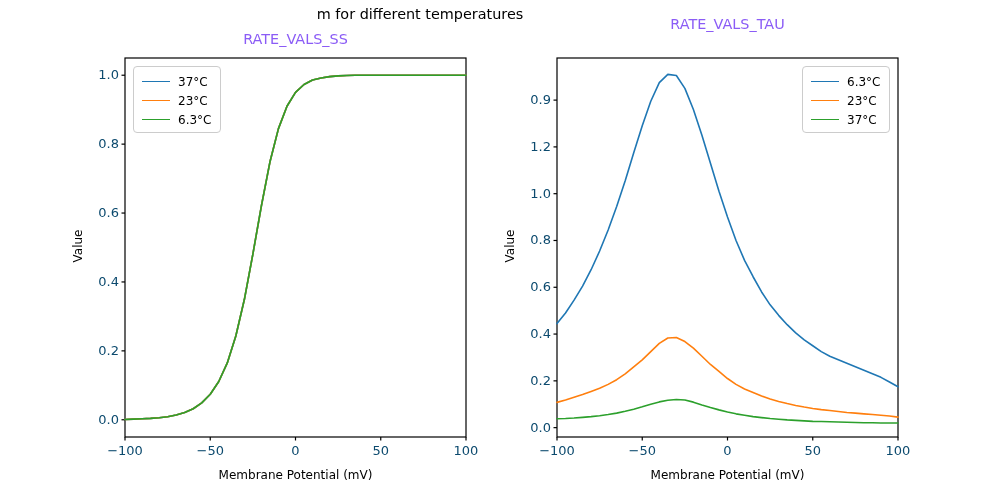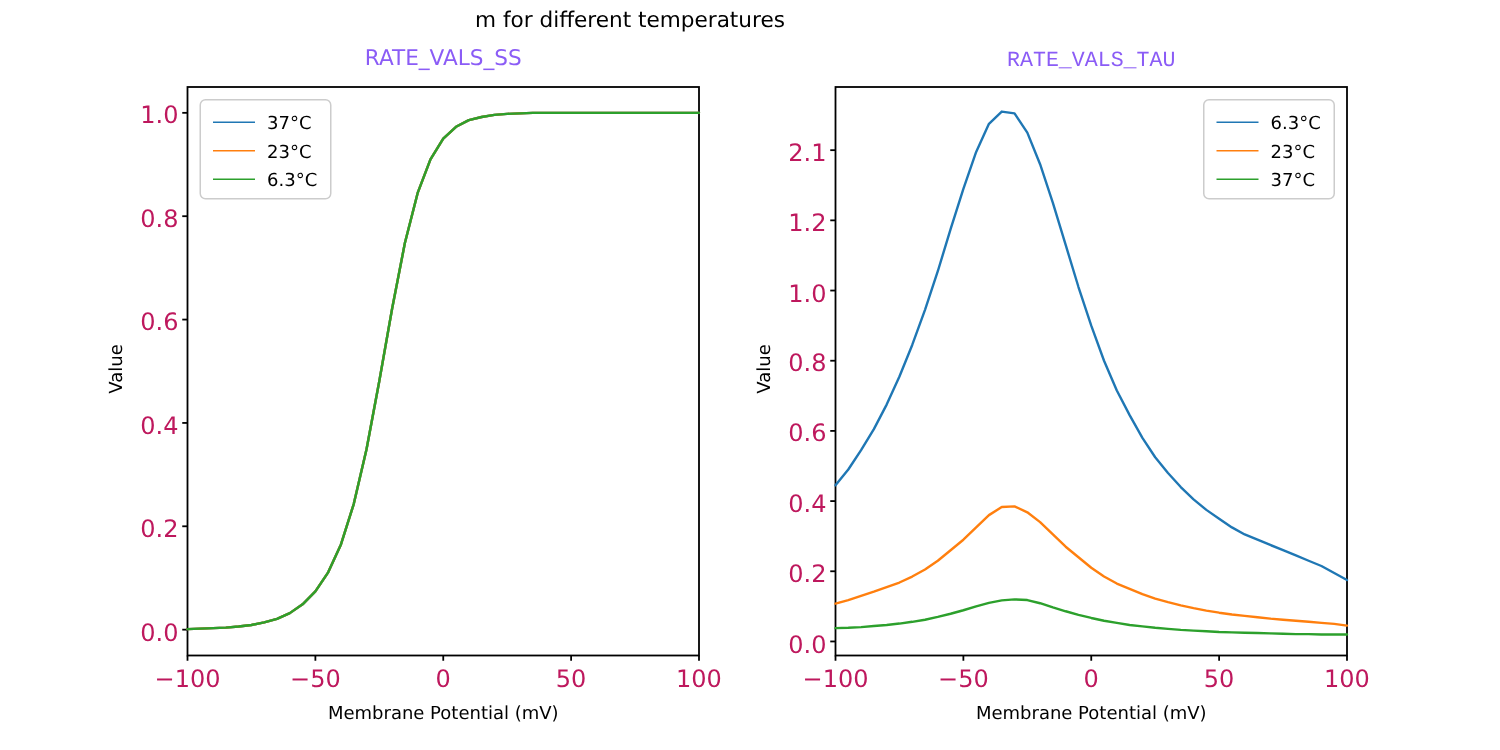--- a/index.html
+++ b/index.html
@@ -36,22 +36,22 @@
     color: #000000;
   }
   .ylabel {
     transform-origin: 50% 50%;
     transform: rotate(-90deg);
     text-align: center;
     white-space: nowrap;
   }
   .tick-label {
     position: absolute;
-    font-size: 16px;
-    color: #be185d;
+    font-size: 13px;
+    color: #0c4a6e;
     white-space: nowrap;
   }
   .tick-x { text-align: center; }
   .tick-y { text-align: right; }
   svg { display: block; }
   .legend-box {
     position: absolute;
     background: #ffffff;
     border: 1px solid #cccccc;
     border-radius: 4px;
@@ -145,34 +145,34 @@
         <line x1="557" y1="334.0617283950617" x2="553.5" y2="334.0617283950617" stroke="#000000" stroke-width="1.2"></line>
         <line x1="557" y1="287.2716049382716" x2="553.5" y2="287.2716049382716" stroke="#000000" stroke-width="1.2"></line>
         <line x1="557" y1="240.4814814814815" x2="553.5" y2="240.4814814814815" stroke="#000000" stroke-width="1.2"></line>
         <line x1="557" y1="193.69135802469137" x2="553.5" y2="193.69135802469137" stroke="#000000" stroke-width="1.2"></line>
         <line x1="557" y1="146.90123456790127" x2="553.5" y2="146.90123456790127" stroke="#000000" stroke-width="1.2"></line>
         <line x1="557" y1="100.11111111111114" x2="553.5" y2="100.11111111111114" stroke="#000000" stroke-width="1.2"></line>
         <polyline points="557.00,323.53 565.52,313.01 574.05,300.14 582.58,286.10 591.10,269.73 599.63,251.01 608.15,229.95 616.67,206.56 625.20,180.82 633.73,152.75 642.25,125.85 650.77,101.28 659.30,82.56 667.83,74.38 676.35,75.55 684.88,88.41 693.40,109.47 701.92,135.20 710.45,163.28 718.98,191.35 727.50,217.09 736.02,240.48 744.55,260.37 753.08,276.74 761.60,291.95 770.13,304.82 778.65,315.35 787.17,324.70 795.70,332.89 804.23,339.91 812.75,345.76 821.28,351.61 829.80,356.29 838.33,359.80 846.85,363.31 855.38,366.81 863.90,370.32 872.42,373.83 880.95,377.34 889.47,382.02 898.00,386.70" fill="none" stroke="#1f77b4" stroke-width="1.6" stroke-linejoin="round" stroke-linecap="round"></polyline>
         <polyline points="557.00,402.38 565.52,400.04 574.05,397.23 582.58,394.42 591.10,391.38 599.63,388.34 608.15,384.36 616.67,379.68 625.20,373.83 633.73,366.81 642.25,359.80 650.77,351.61 659.30,343.42 667.83,338.04 676.35,337.57 684.88,341.55 693.40,348.10 701.92,356.29 710.45,364.48 718.98,371.49 727.50,378.51 736.02,384.36 744.55,389.04 753.08,392.55 761.60,396.06 770.13,399.10 778.65,401.44 787.17,403.55 795.70,405.42 804.23,407.05 812.75,408.46 821.28,409.63 829.80,410.56 838.33,411.50 846.85,412.44 855.38,413.14 863.90,413.84 872.42,414.54 880.95,415.24 889.47,415.94 898.00,417.11" fill="none" stroke="#ff7f0e" stroke-width="1.6" stroke-linejoin="round" stroke-linecap="round"></polyline>
         <polyline points="557.00,418.75 565.52,418.52 574.05,418.05 582.58,417.35 591.10,416.65 599.63,415.71 608.15,414.54 616.67,413.14 625.20,411.27 633.73,409.16 642.25,406.82 650.77,404.25 659.30,401.91 667.83,400.27 676.35,399.57 684.88,400.04 693.40,402.14 701.92,404.95 710.45,407.52 718.98,409.86 727.50,411.97 736.02,413.84 744.55,415.24 753.08,416.65 761.60,417.58 770.13,418.52 778.65,419.22 787.17,419.92 795.70,420.39 804.23,420.86 812.75,421.33 821.28,421.56 829.80,421.79 838.33,422.03 846.85,422.26 855.38,422.50 863.90,422.73 872.42,422.73 880.95,422.96 889.47,422.96 898.00,422.96" fill="none" stroke="#2ca02c" stroke-width="1.6" stroke-linejoin="round" stroke-linecap="round"></polyline>
       </svg>
-      <div class="axes-title" style="left: 557px; top: 33px; width: 341px; font-family: Liberation Mono, monospace;">RATE_VALS_TAU</div>
+      <div class="axes-title" style="left: 557px; top: 16px; width: 341px;">RATE_VALS_TAU</div>
       <div class="tick-label tick-x" style="left: 517px; top: 443px; width: 80px;">−100</div>
       <div class="tick-label tick-x" style="left: 602.25px; top: 443px; width: 80px;">−50</div>
       <div class="tick-label tick-x" style="left: 687.5px; top: 443px; width: 80px;">0</div>
       <div class="tick-label tick-x" style="left: 772.75px; top: 443px; width: 80px;">50</div>
       <div class="tick-label tick-x" style="left: 858px; top: 443px; width: 80px;">100</div>
       <div class="tick-label tick-y" style="left: 481px; top: 419.642px; width: 70px;">0.0</div>
       <div class="tick-label tick-y" style="left: 481px; top: 372.852px; width: 70px;">0.2</div>
       <div class="tick-label tick-y" style="left: 481px; top: 326.062px; width: 70px;">0.4</div>
       <div class="tick-label tick-y" style="left: 481px; top: 279.272px; width: 70px;">0.6</div>
       <div class="tick-label tick-y" style="left: 481px; top: 232.481px; width: 70px;">0.8</div>
       <div class="tick-label tick-y" style="left: 481px; top: 185.691px; width: 70px;">1.0</div>
       <div class="tick-label tick-y" style="left: 481px; top: 138.901px; width: 70px;">1.2</div>
-      <div class="tick-label tick-y" style="left: 481px; top: 92.1111px; width: 70px;">2.1</div>
+      <div class="tick-label tick-y" style="left: 481px; top: 92.1111px; width: 70px;">0.9</div>
       <div class="axis-label" style="left: 557px; top: 468px; width: 341px; text-align: center;">Membrane Potential (mV)</div>
       <div class="axis-label ylabel" style="width: 379px; left: 319.5px; top: 238.5px;">Value</div>
       <div class="legend-box" style="left: 802px; top: 66px; width: 88px; height: 67px;">
         <div class="legend-row">
           <span class="legend-swatch" style="border-top-color: rgb(31, 119, 180);"></span>
           <span class="legend-text">6.3°C</span>
         </div>
         <div class="legend-row">
           <span class="legend-swatch" style="border-top-color: rgb(255, 127, 14);"></span>
           <span class="legend-text">23°C</span>

